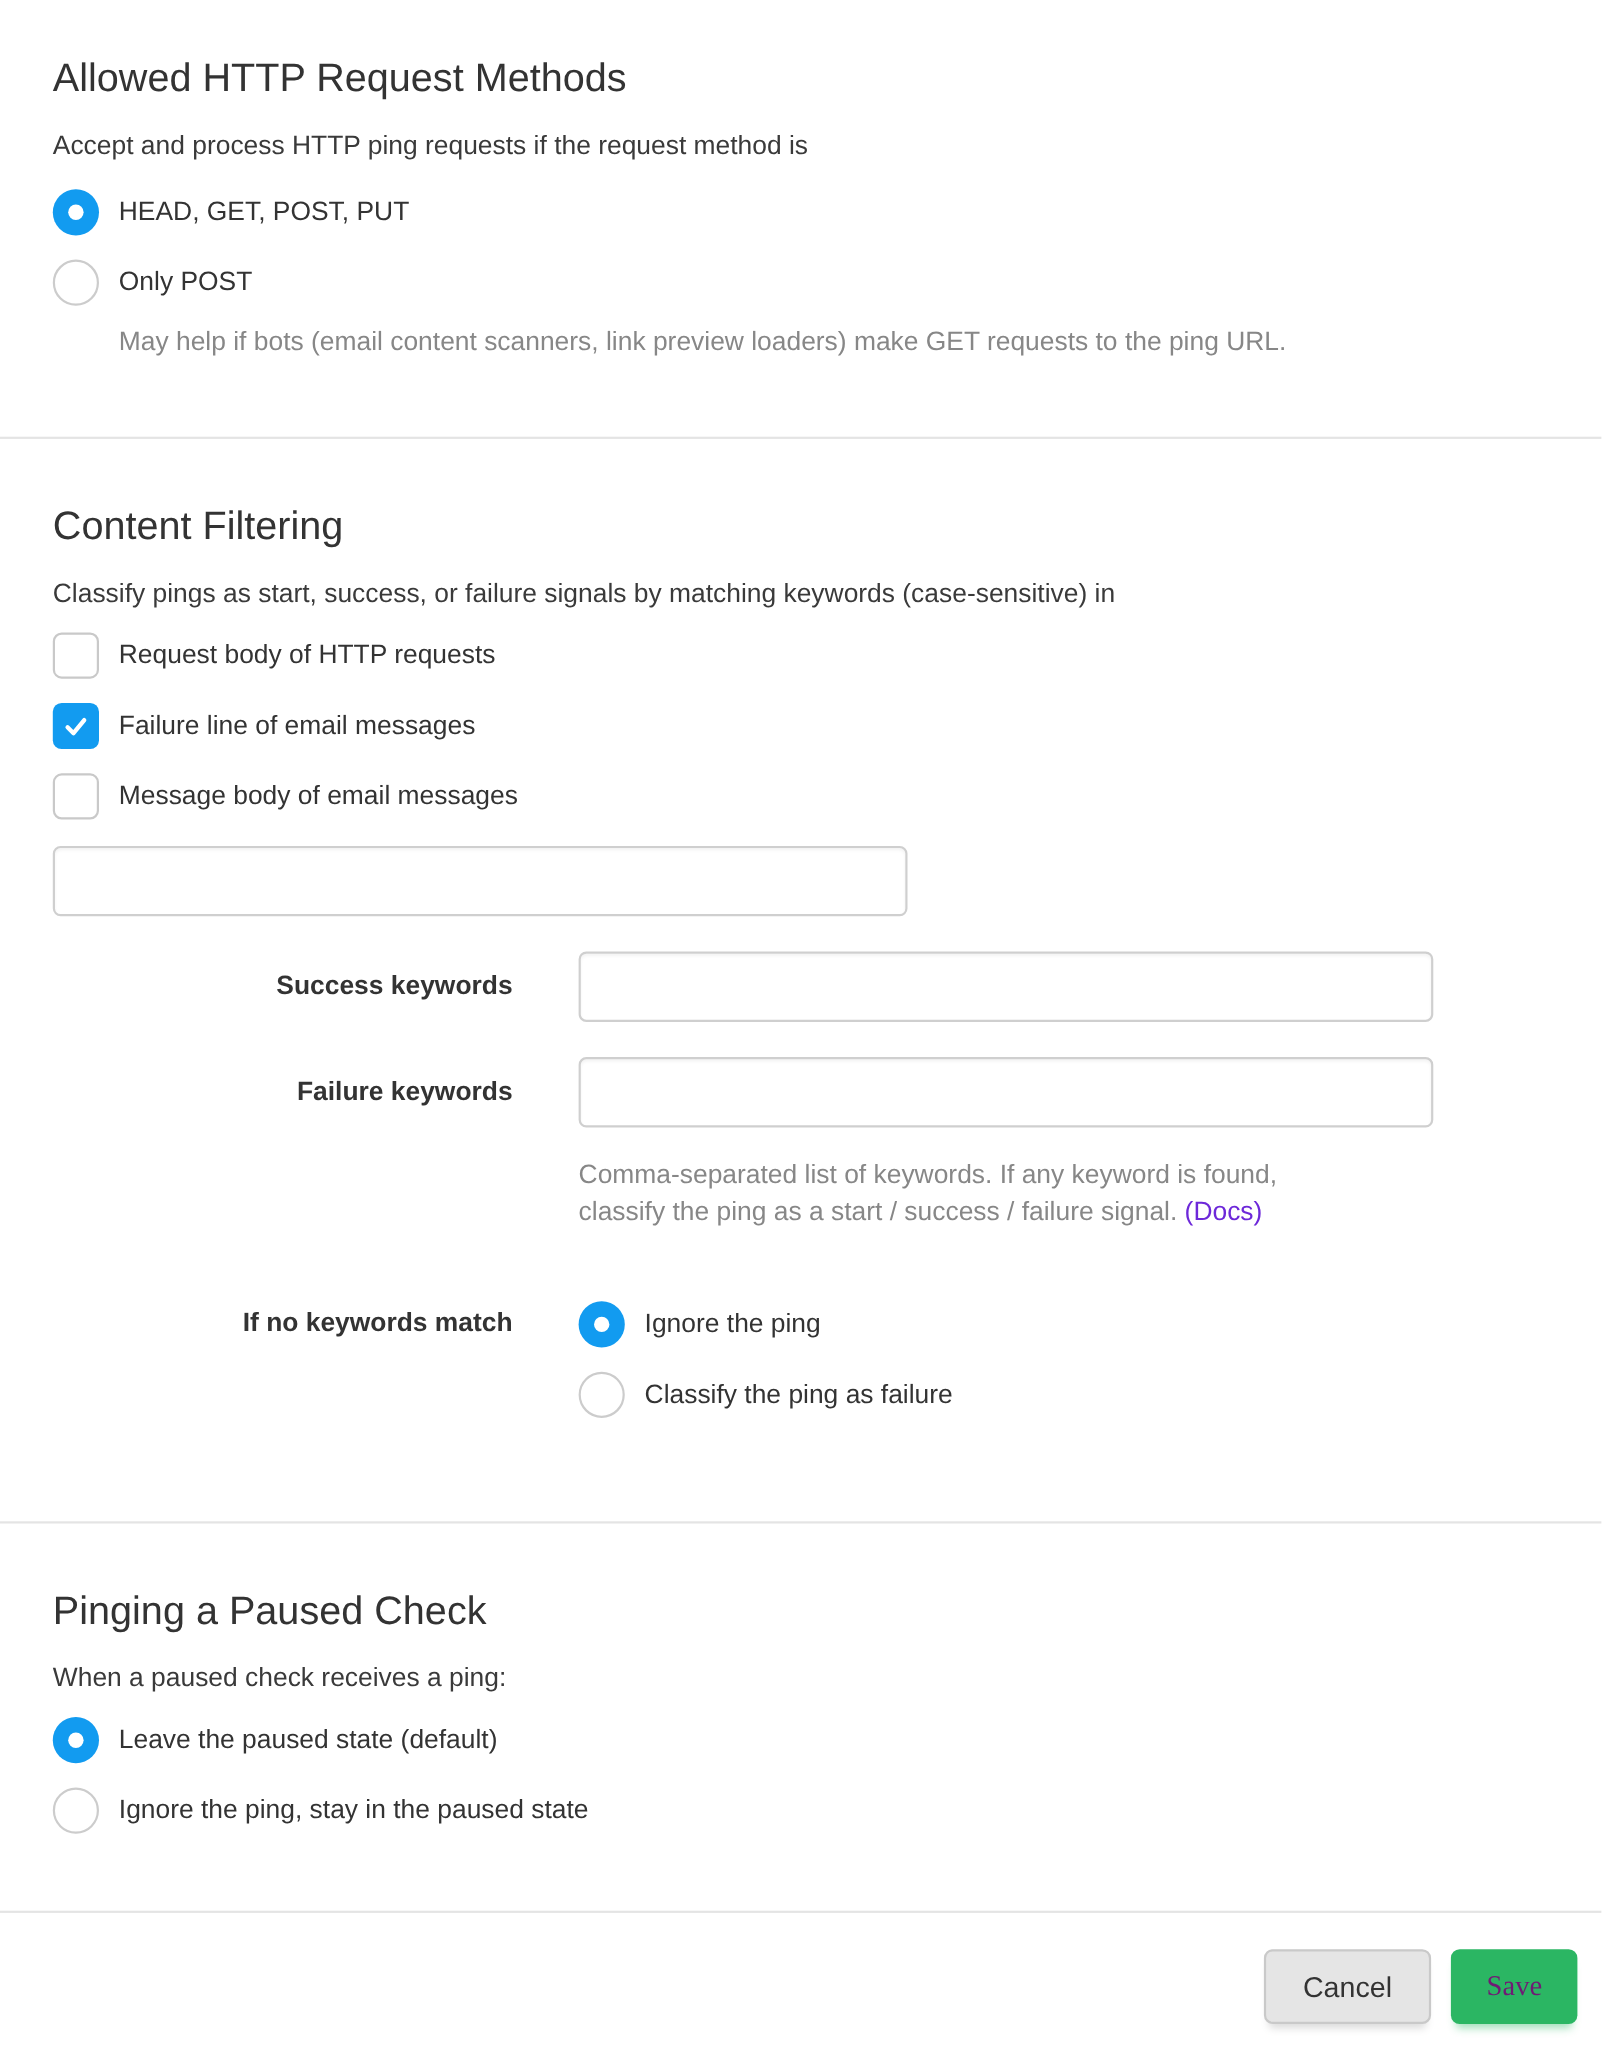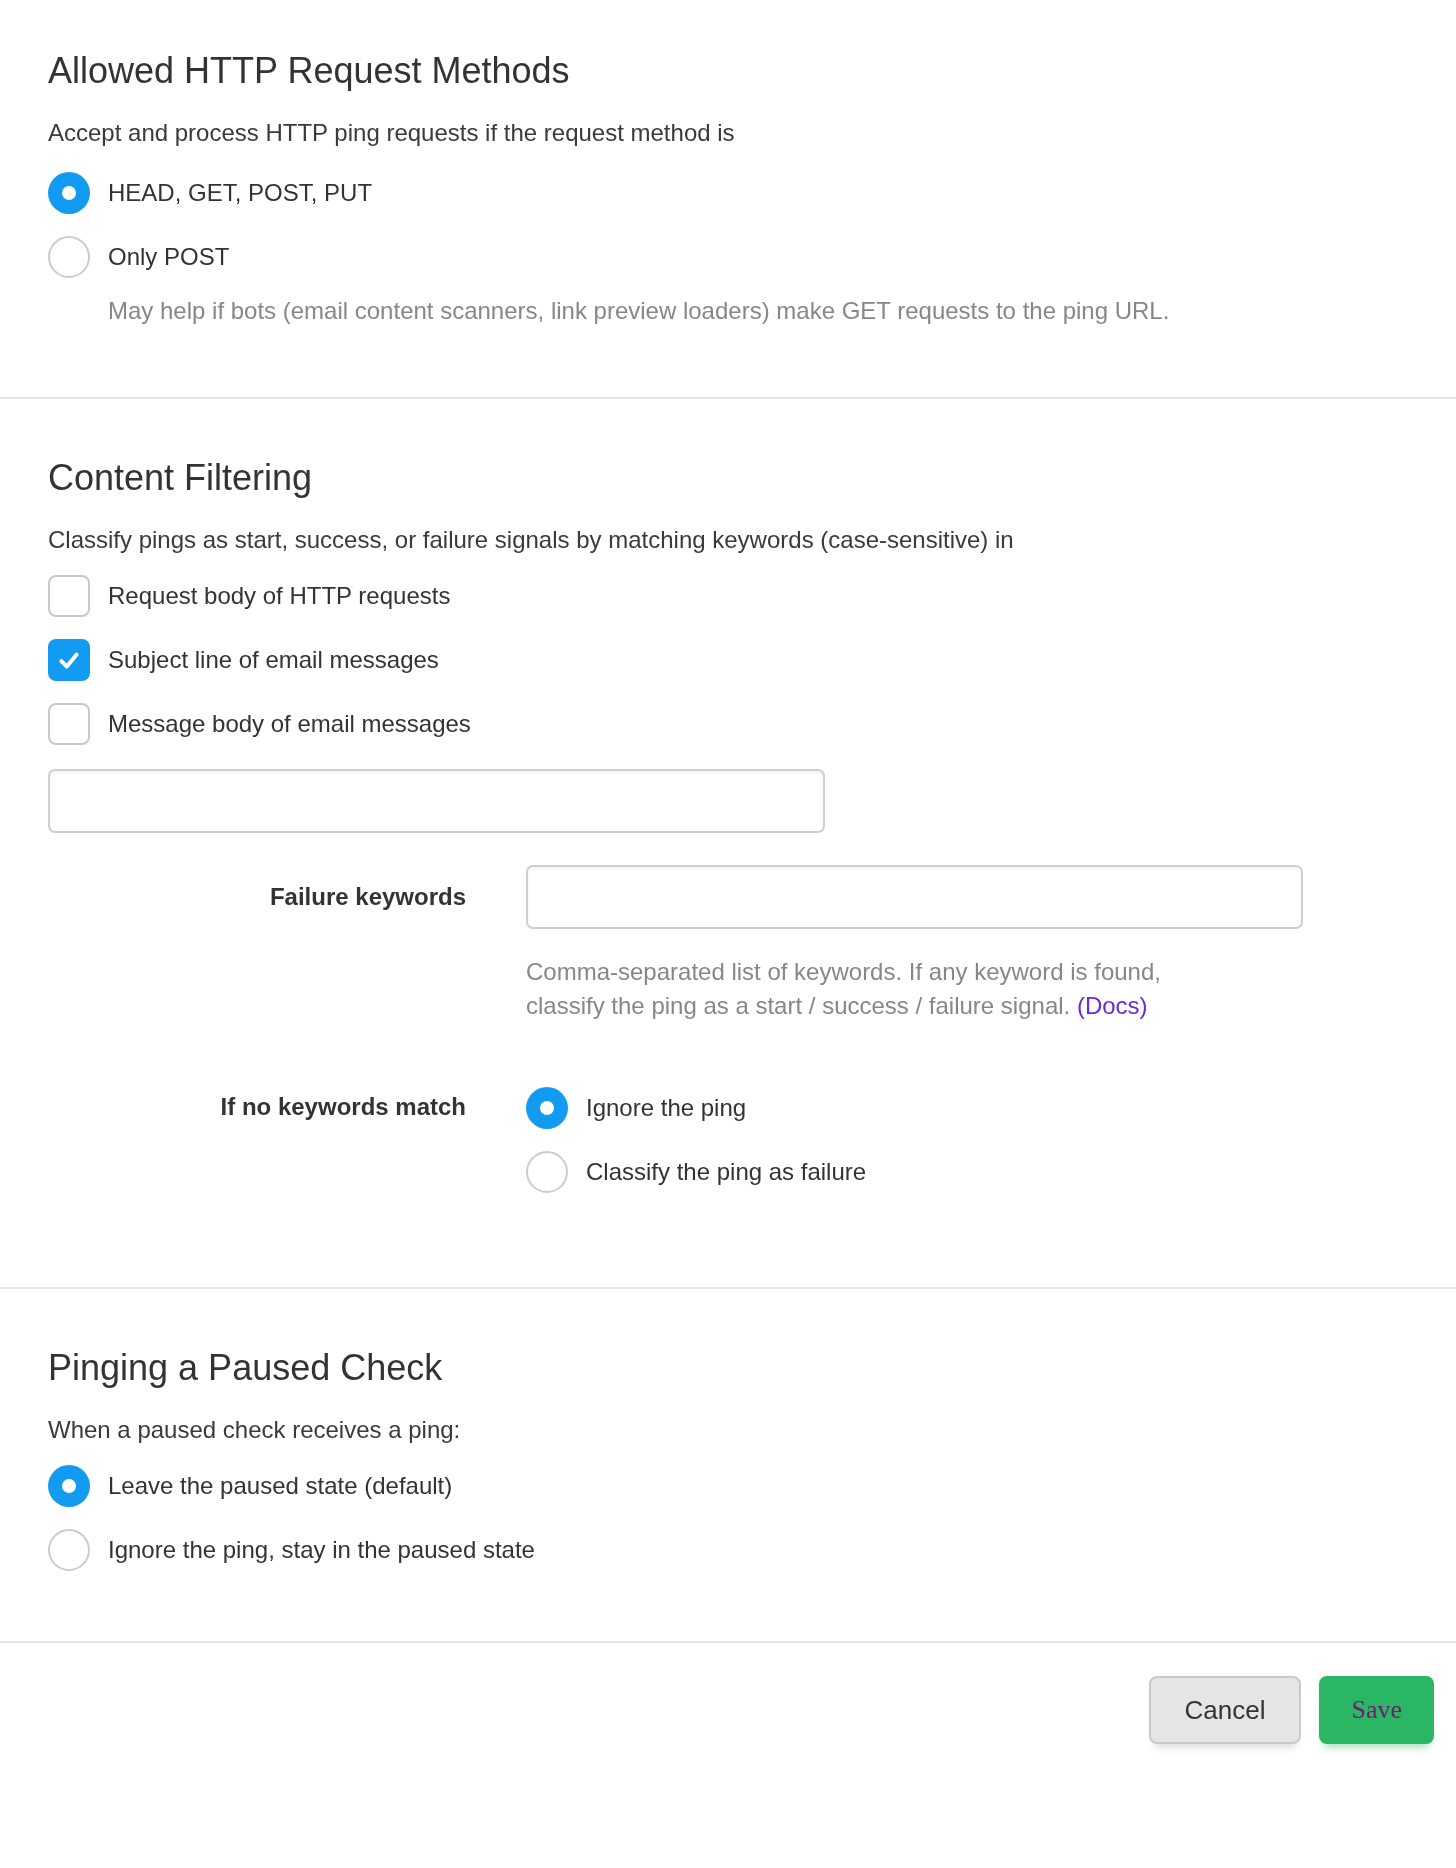--- a/index.html
+++ b/index.html
@@ -142,28 +142,32 @@
     <div class="choice-row first" style="margin-top:20px;">
       <span class="checkbox"></span>
       <span class="choice-label">Request body of HTTP requests</span>
     </div>
     <div class="choice-row">
       <span class="checkbox checked">
         <svg width="26" height="26" viewBox="0 0 24 24">
           <polyline points="5,13 10,18 19,7" fill="none" stroke="#ffffff" stroke-width="3.6" stroke-linecap="round" stroke-linejoin="round"></polyline>
         </svg>
       </span>
-      <span class="choice-label">Subject line of email messages</span>
+      <span class="choice-label">Failure line of email messages</span>
     </div>
     <div class="choice-row">
       <span class="checkbox"></span>
       <span class="choice-label">Message body of email messages</span>
     </div>
 
     <div class="form-row first">
+      <input class="text-input" type="text" value="" style="">
+    </div>
+    <div class="form-row">
+      <label class="form-label">Success keywords</label>
       <input class="text-input" type="text" value="" style="">
     </div>
     <div class="form-row">
       <label class="form-label">Failure keywords</label>
       <input class="text-input" type="text" value="" style="">
     </div>
 
     <p class="field-note"><span>Comma-separated list of keywords. If any keyword is found,</span><br><span>classify the ping as a start / success / failure signal.</span> <a class="docs-link">(Docs)</a></p>
 
     <div class="no-match-row">

